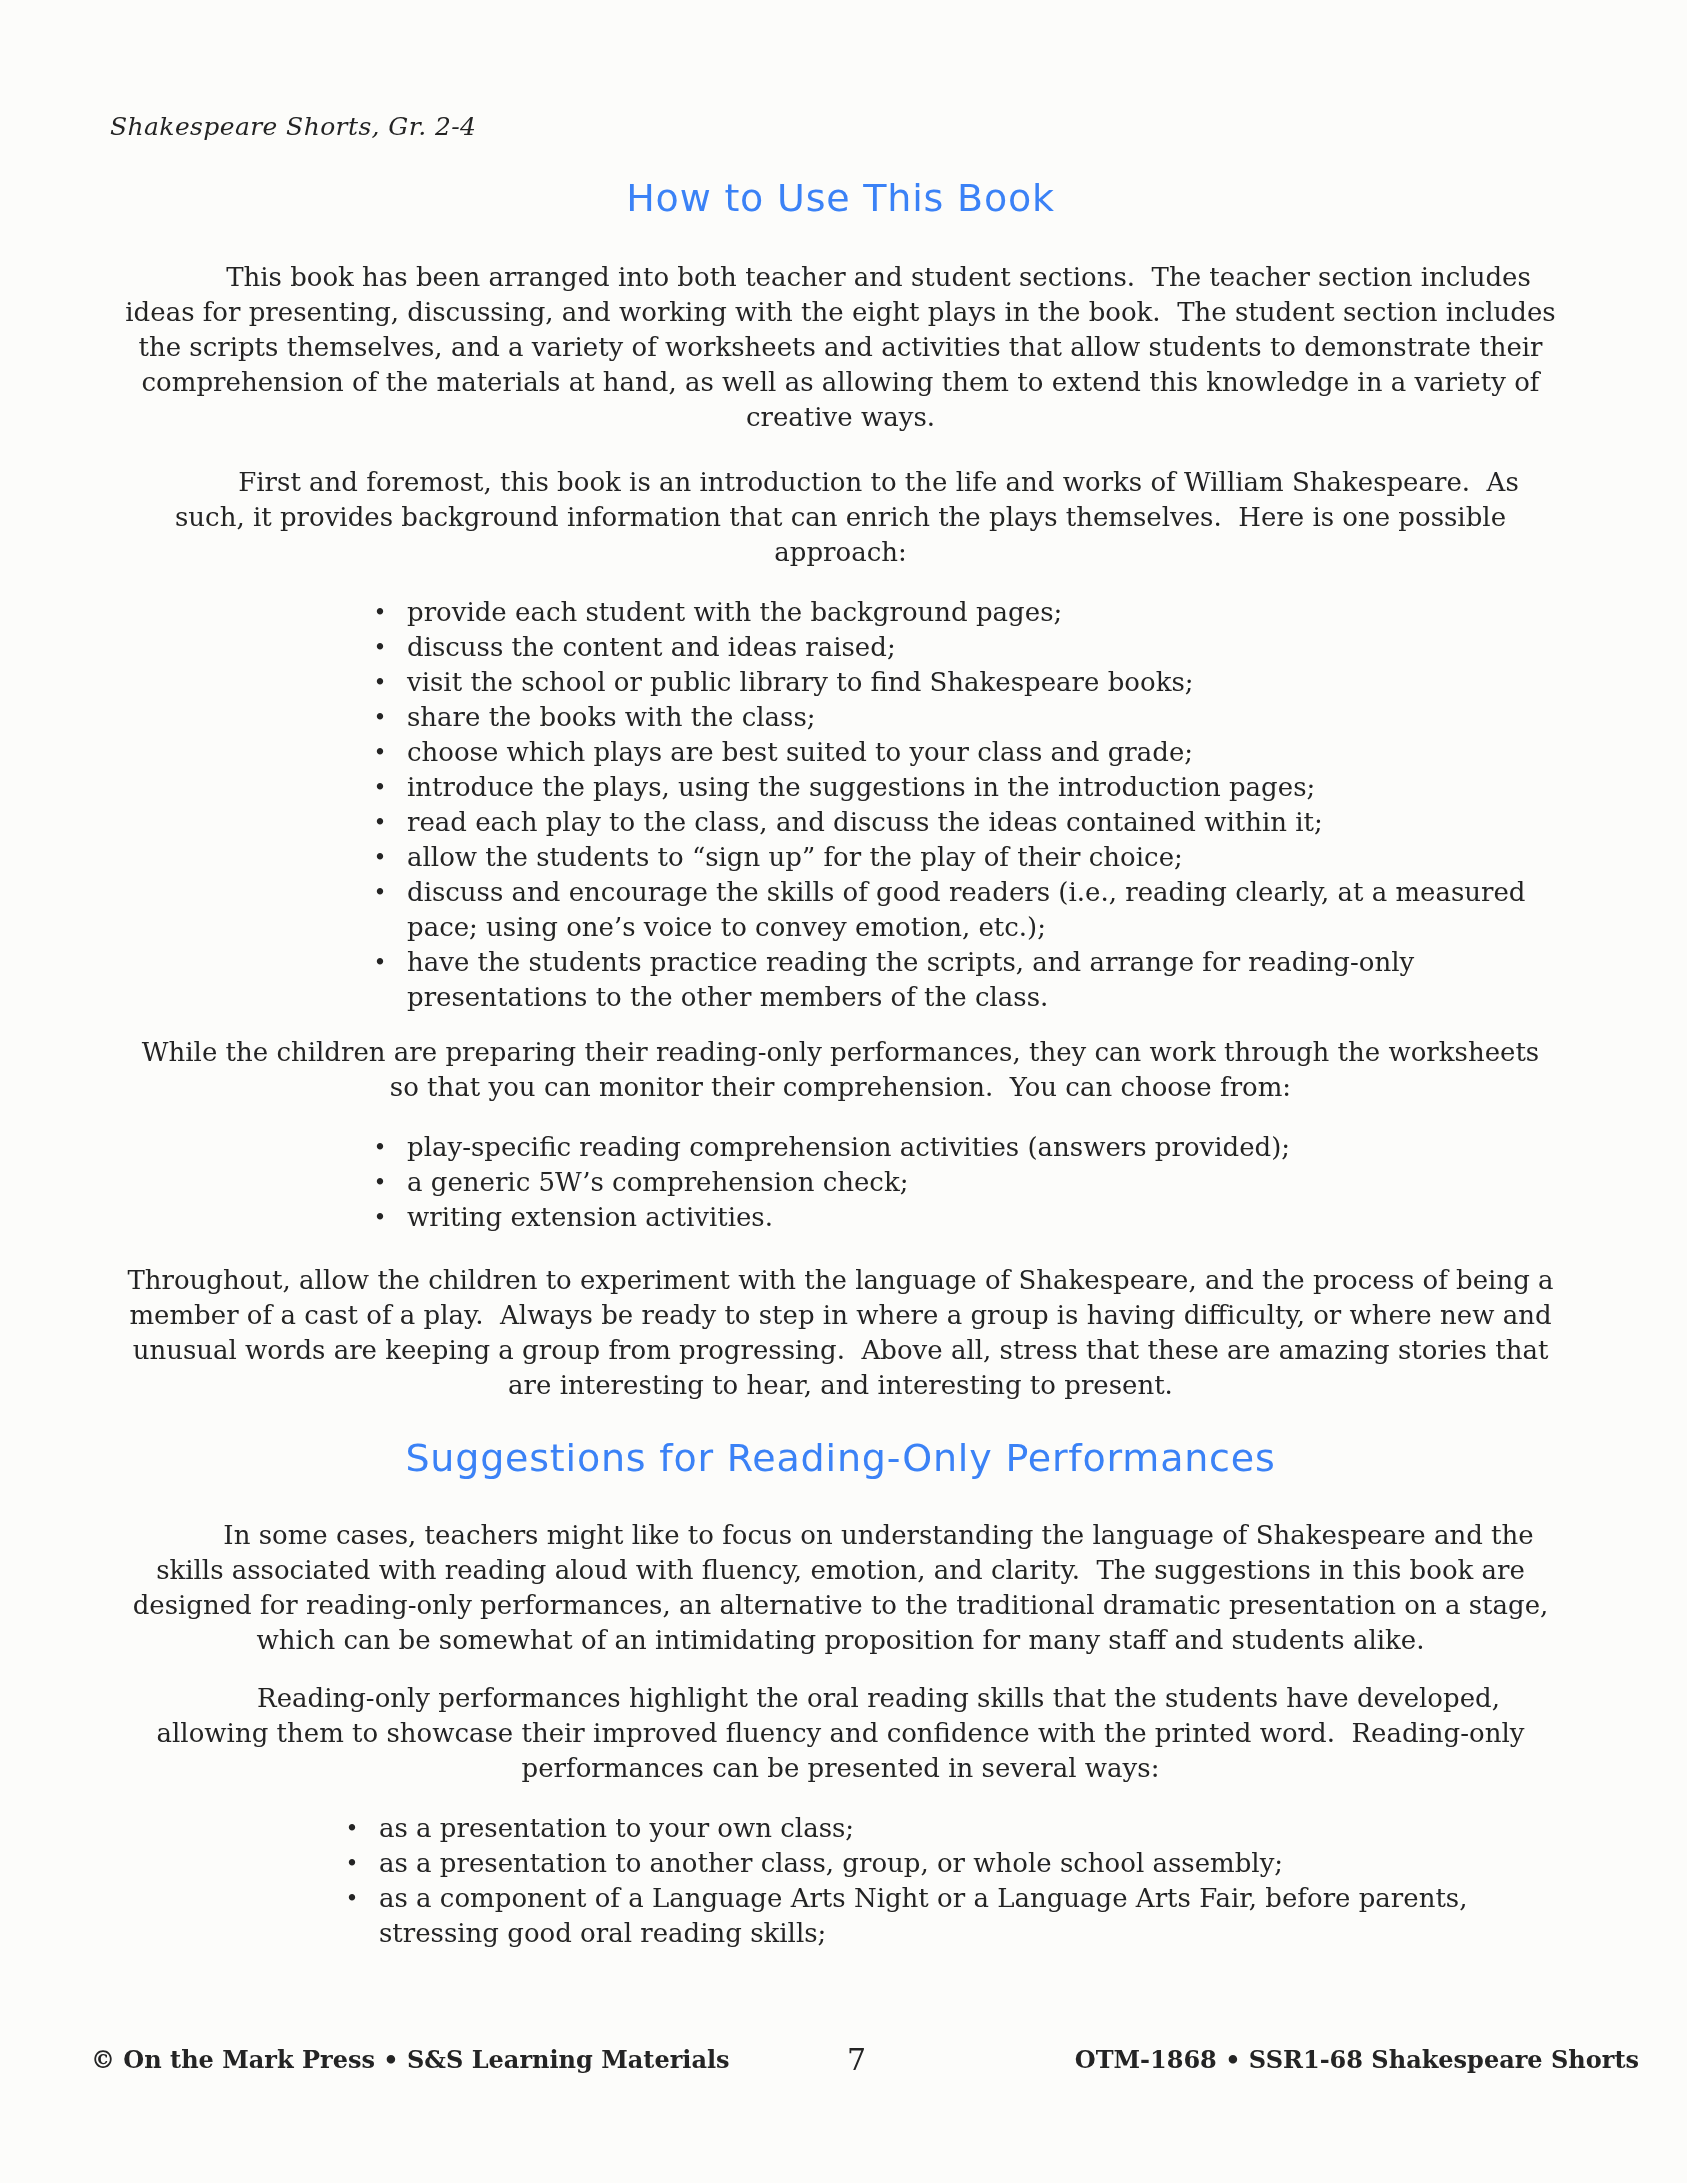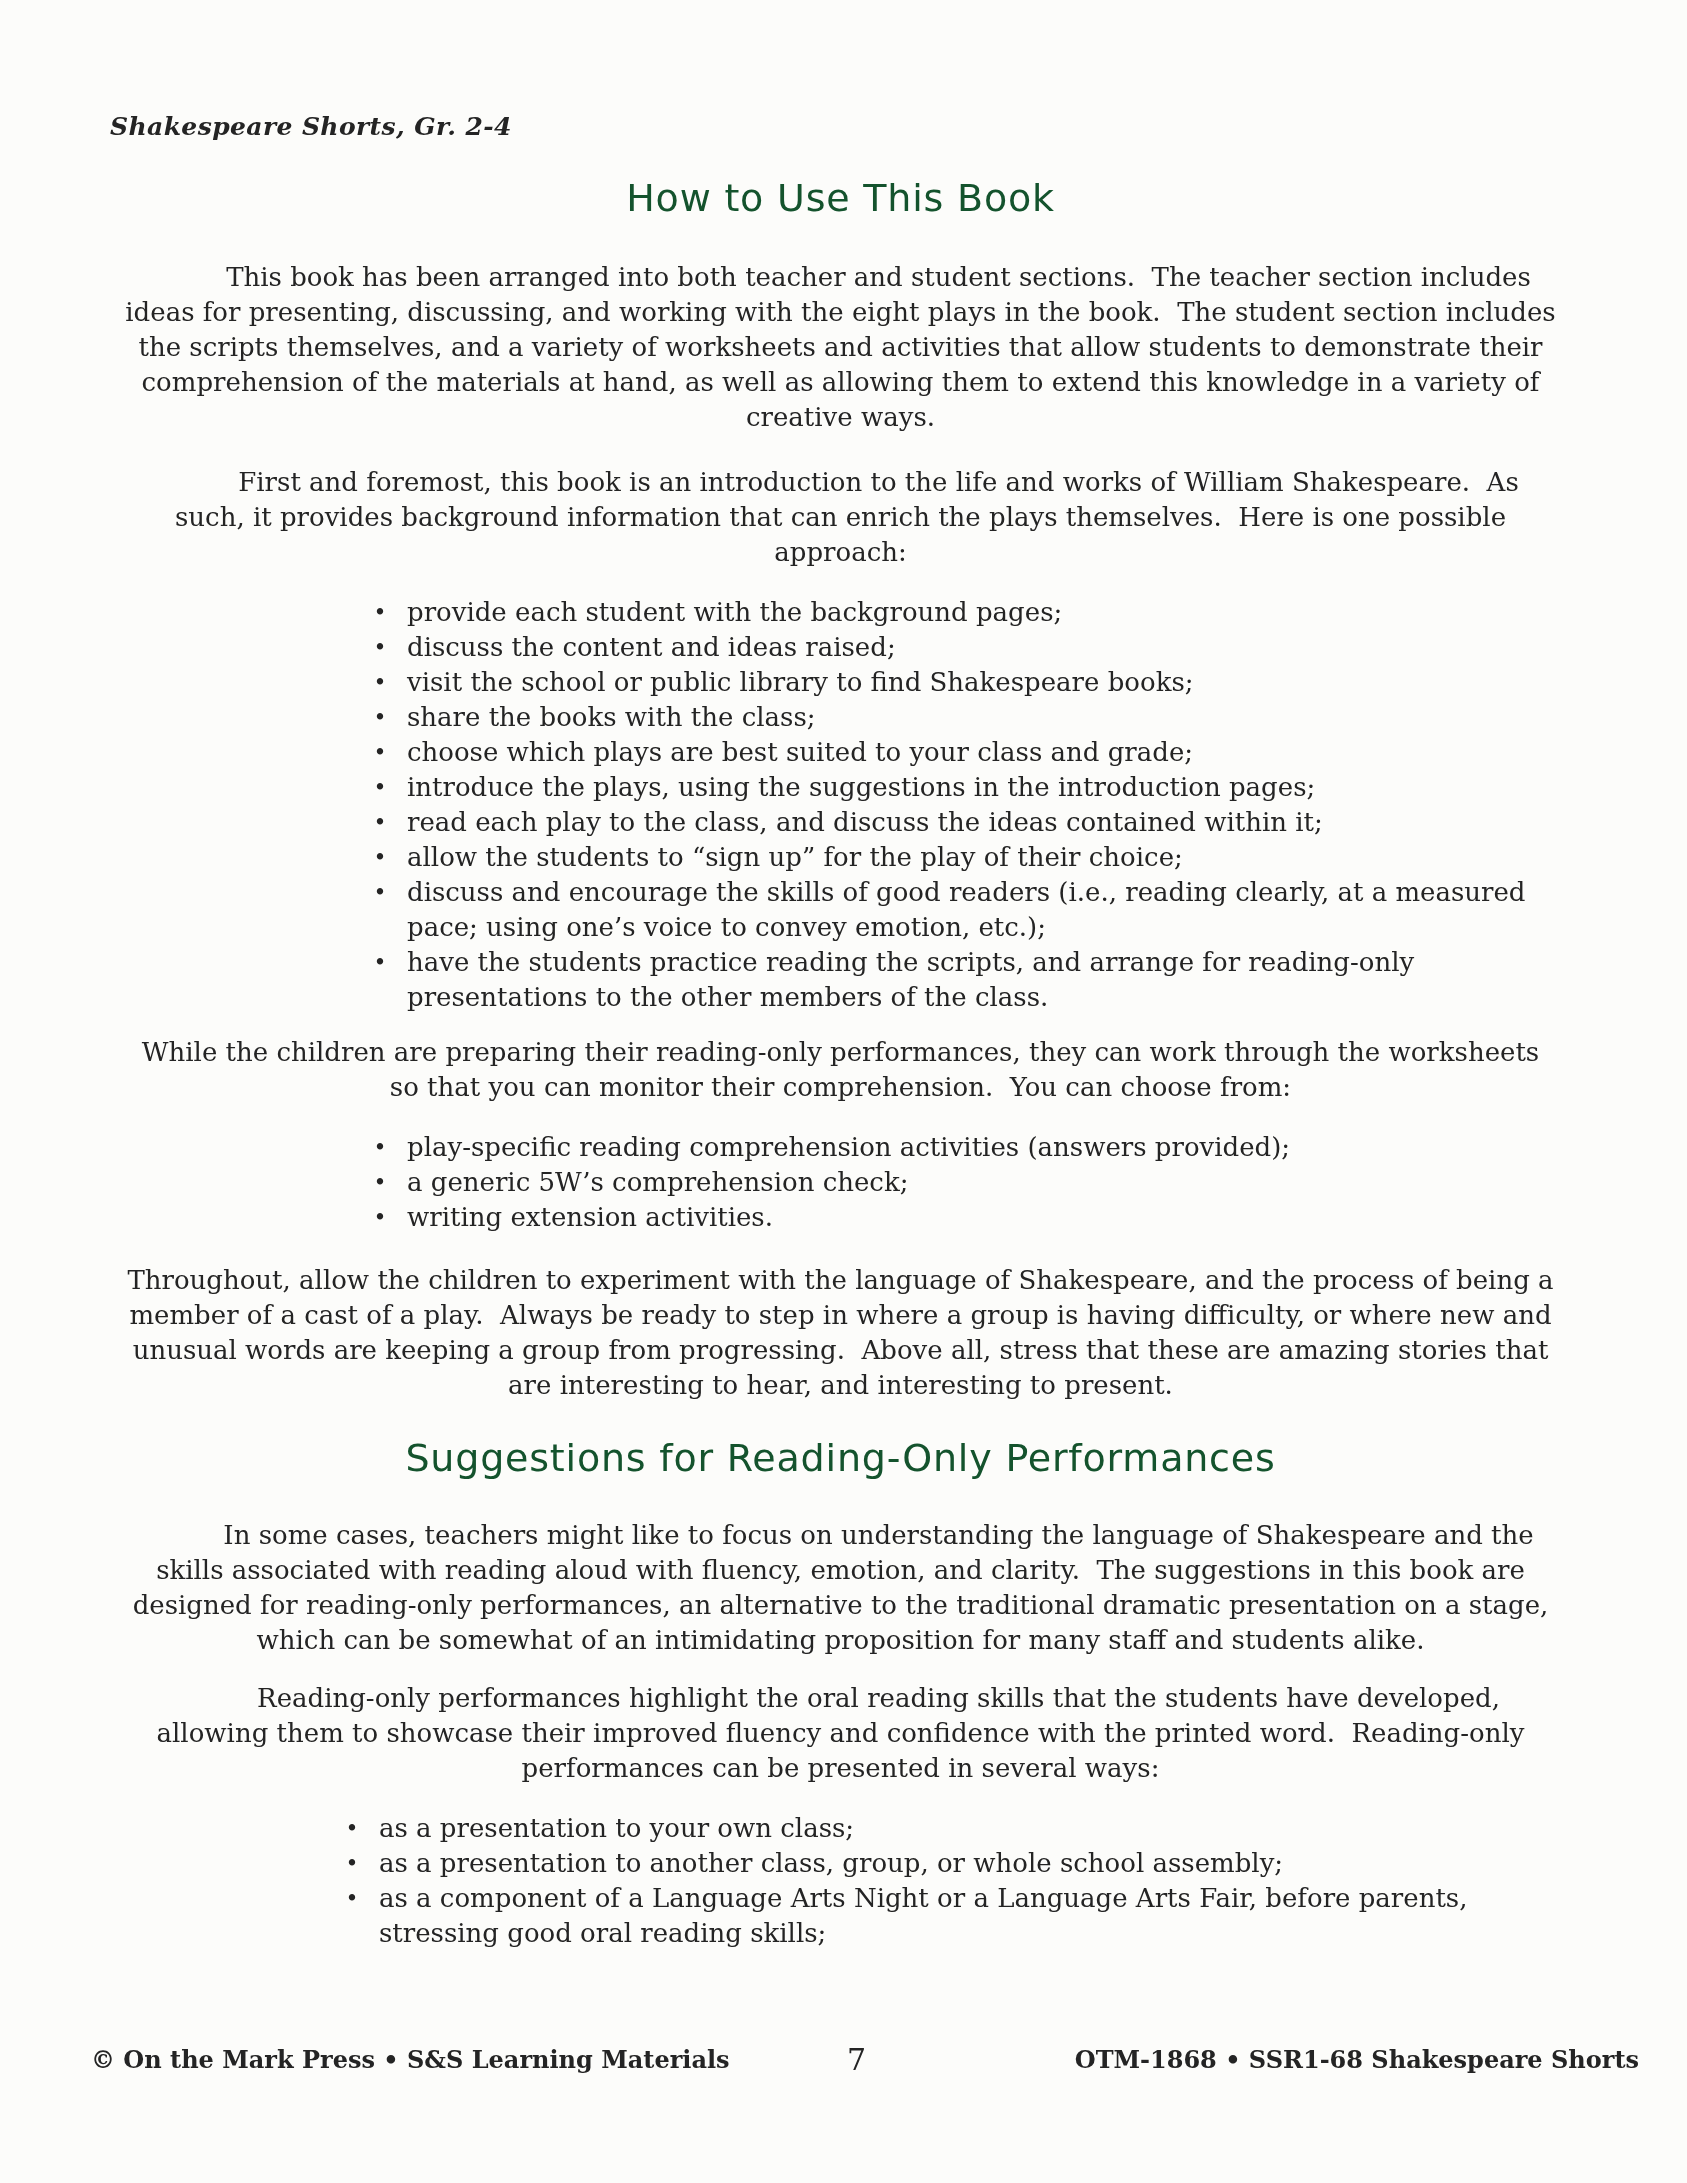--- a/index.html
+++ b/index.html
@@ -14,32 +14,32 @@
   }
   .page {
     box-sizing: border-box;
     width: 1687px;
     height: 2183px;
     padding: 112px 130px 0 124px;
     position: relative;
   }
   .running-head {
     font-size: 25px;
-    font-weight: bold;
+    font-weight: normal;
     font-style: italic;
     margin-left: -14px;
     letter-spacing: 0.4px;
   }
   h1.script-heading, h2.script-heading {
     font-family: "DejaVu Sans", sans-serif;
     font-weight: normal;
     text-align: center;
     font-size: 38px;
     letter-spacing: 0.8px;
-    color: #14532d;
+    color: #3b82f6;
     margin: 0;
     line-height: 48px;
   }
   h1.script-heading { margin-top: 33px; }
   h2.script-heading { margin-top: 31px; }
   p.body-text {
     font-size: 26px;
     line-height: 35px;
     margin: 0;
     white-space: pre-wrap;

